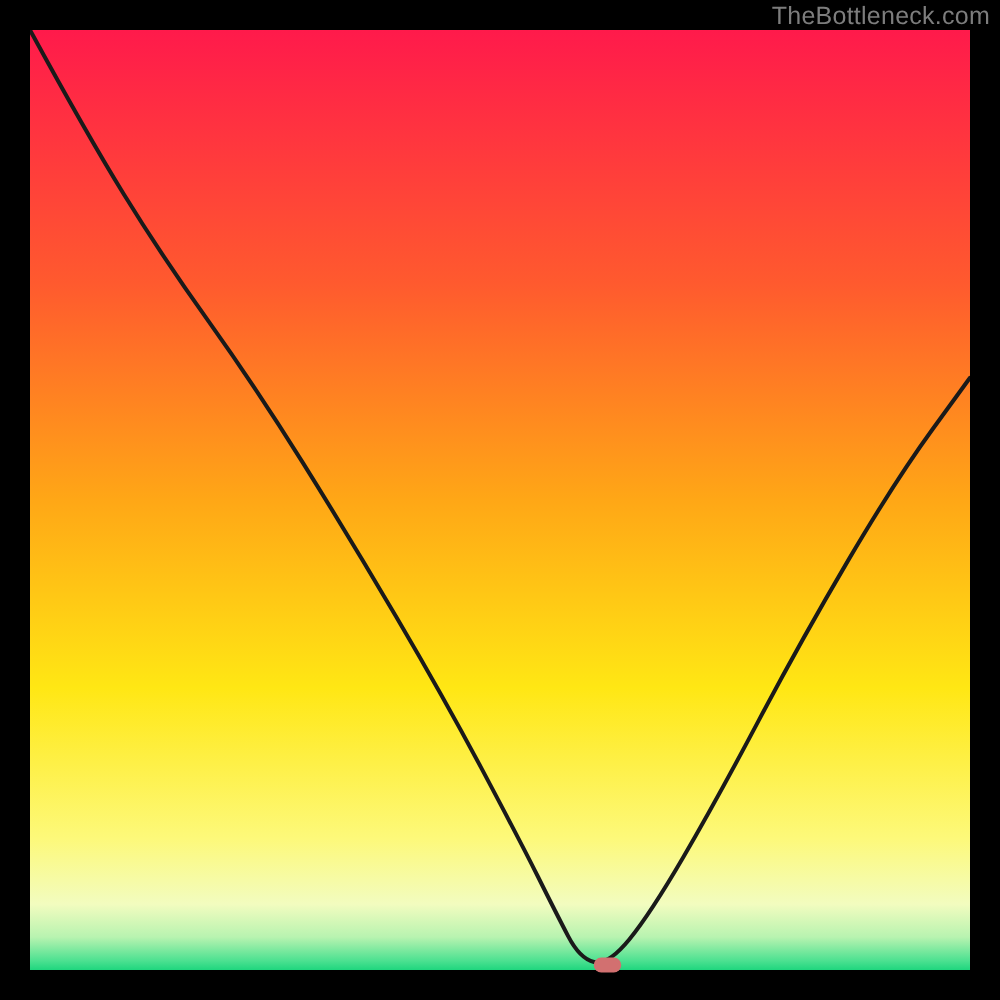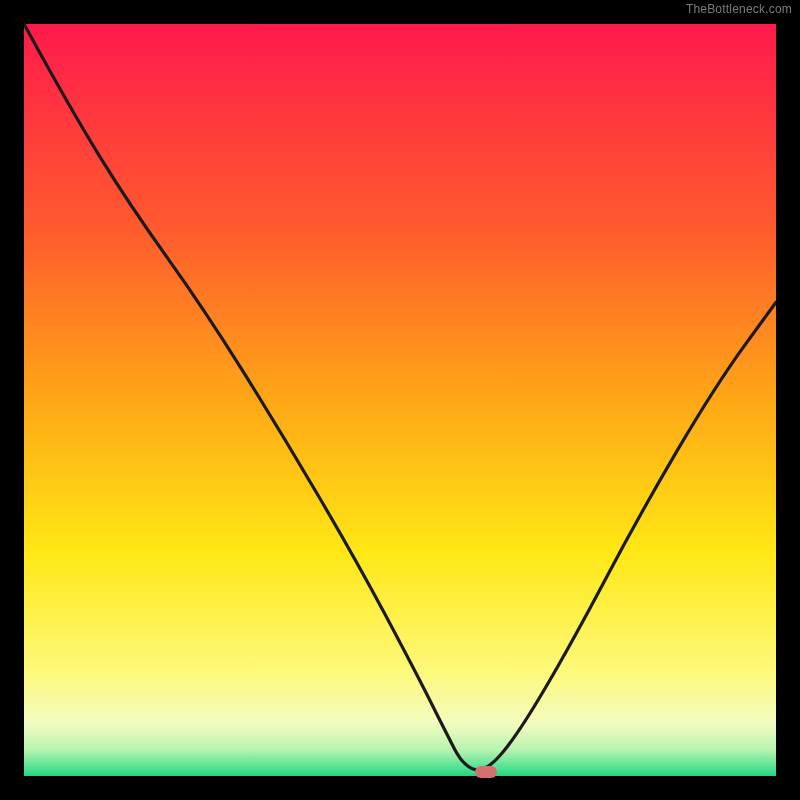--- a/index.html
+++ b/index.html
@@ -25,21 +25,21 @@
     left: 24px;
     width: 752px;
     height: 752px;
     
   }
   .watermark {
     position: absolute;
     top: 2px;
     right: 8px;
     color: #7d7d7d;
-    font-size: 12px;
+    font-size: 20px;
     font-weight: 500;
     letter-spacing: 0.2px;
   }
   .curve {
     position: absolute;
     top: 24px;
     left: 24px;
     width: 752px;
     height: 752px;
     pointer-events: none;

